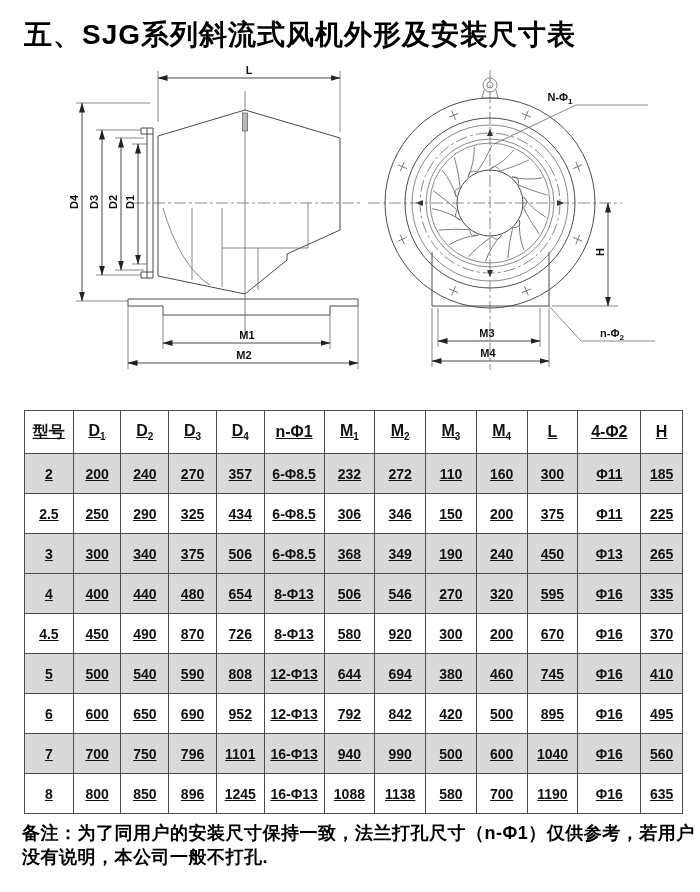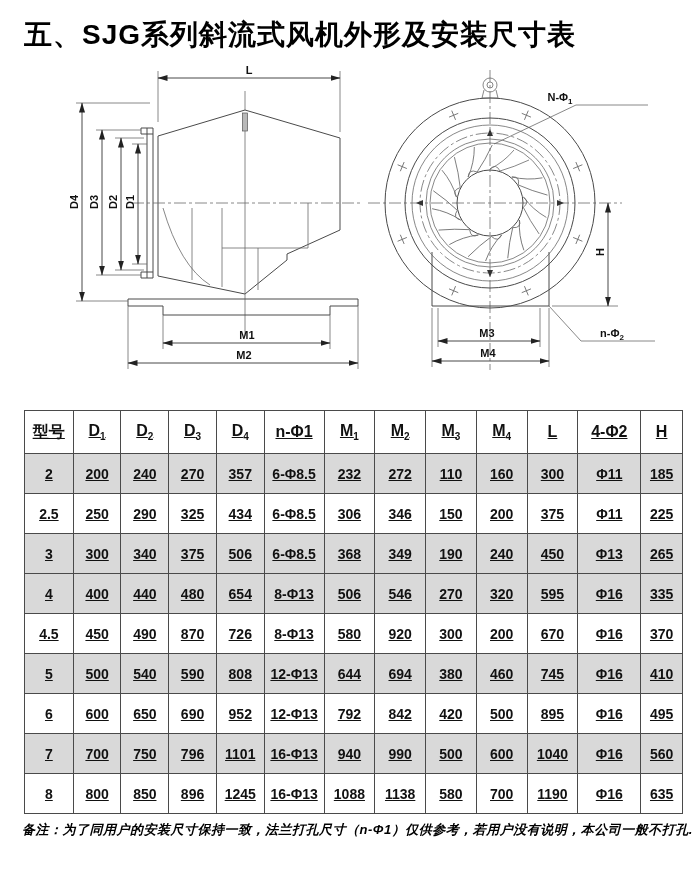--- a/index.html
+++ b/index.html
@@ -20,21 +20,21 @@
   table{border-collapse:collapse;table-layout:fixed;width:659px;text-decoration:underline;}
   th,td{border:1px solid #4a4a4a;text-align:center;vertical-align:middle;
         font-weight:bold;padding:0;overflow:hidden;white-space:nowrap;}
   thead tr{height:43px;}
   tbody tr{height:40px;}
   th{font-size:16px;background:#ffffff;}
   td{font-size:14px;background:#ffffff;}
   tr.alt td{background:#d9d9d9;}
   th sub{font-size:10px;}
   .note{
-    margin:7px 0 0 22px;font-size:13px;font-weight:bold;color:#000;letter-spacing:0.5px;font-style:italic;
+    margin:7px 0 0 22px;font-size:18px;font-weight:bold;color:#000;letter-spacing:0.5px;
   }
 </style>
 </head>
 <body>
 
 <h1 class="title">五、SJG系列斜流式风机外形及安装尺寸表</h1>
 
 <svg class="drawing" viewBox="0 0 700 340">
   <defs>
     <marker id="aE" orient="auto" markerWidth="11" markerHeight="8" refX="9.5" refY="3" markerUnits="userSpaceOnUse">

